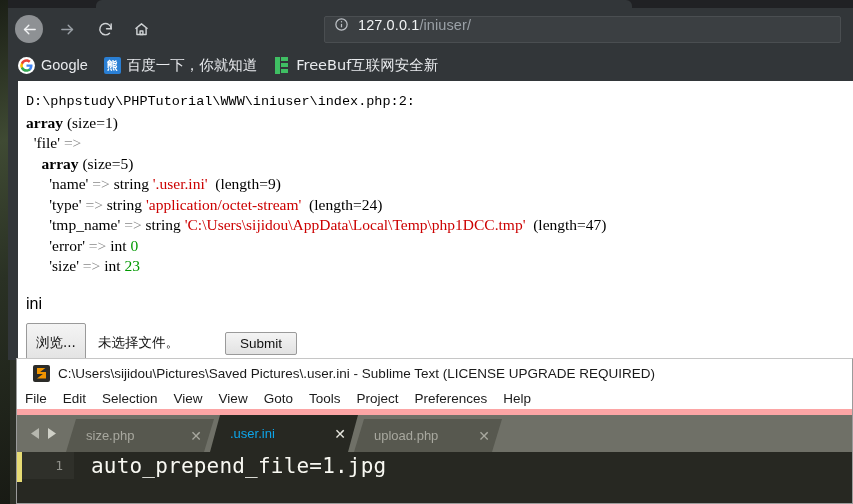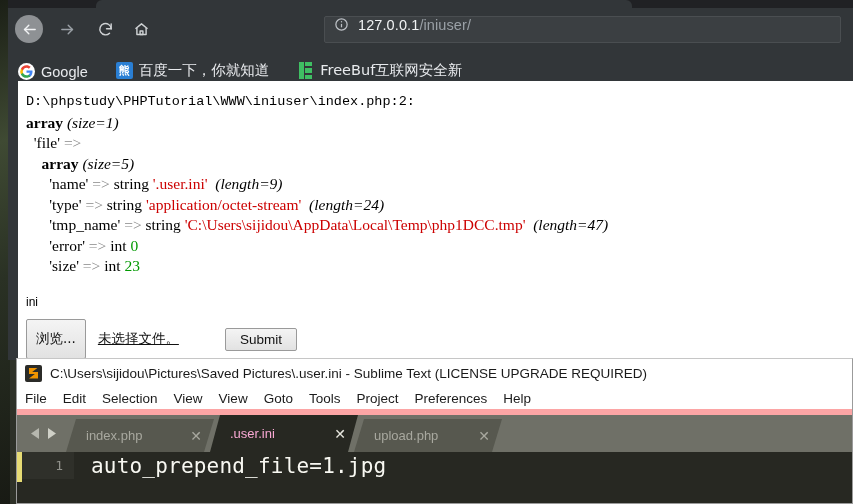--- a/index.html
+++ b/index.html
@@ -52,22 +52,22 @@
     display:flex; align-items:flex-start; padding-left:9px;
   }
   .omni-info { width:15px; height:15px; flex:0 0 15px; margin-right:9px; }
   .omni-text { font-size:14.5px; letter-spacing:.1px; white-space:nowrap; }
   .omni-host { color:#f1f3f4; }
   .omni-path { color:#9aa0a6; }
 
   
   .bookmarks {
     position:absolute; left:0; top:50px; width:845px; height:30px;
-    background:#323639; display:flex; align-items:flex-end;
-    padding-left:10px; overflow:hidden;gap:12px;
+    background:#323639; display:flex; align-items:center;
+    padding-left:10px; overflow:hidden;
   }
   .bm {
     display:flex; align-items:center; flex:0 0 auto;
     margin-right:16px; white-space:nowrap;
   }
   .bm-ico {
     width:17px; height:17px; flex:0 0 17px; margin-right:6px;
     display:flex; align-items:center; justify-content:center;
     font-size:10px; border-radius:2px; overflow:hidden;
   }
@@ -88,51 +88,50 @@
     position:absolute; left:10px; top:81px; width:843px; height:279px;
     background:#ffffff; overflow:hidden;
   }
   .dump {
     position:absolute; left:8px; top:9px; right:0;
     font-family:"Liberation Serif","DejaVu Serif",serif;
     font-size:15.5px; line-height:20.5px; color:#000; white-space:pre;
   }
   .dump .mono { font-family:"Liberation Mono","DejaVu Sans Mono",monospace; font-size:13.5px; }
   .kw  { font-weight:bold; }
-  .it  { font-style:italic; }
+  .it  { }
   .str { color:#cc0000;text-align:center; }
   .num { color:#009900; }
   .arrow { color:#888888; }
 
   .form-area { position:absolute; left:8px; top:214px; }
-  .form-label { font-size:12px; color:#000; font-family:"Liberation Sans",sans-serif; }
+  .form-label { font-size:16px; color:#000; font-family:"Liberation Sans",sans-serif; }
   .form-row { margin-top:10px; display:flex; align-items:center; }
   .file-ctrl { display:flex; align-items:center; }
   .btn {
     background:linear-gradient(#f4f4f4,#e2e2e2);
     border:1px solid #9a9a9a; border-radius:2px;
     padding:10px 9px; font-size:13.5px; color:#111;
     font-family:"DejaVu Sans","Liberation Sans",sans-serif;
   }
   .file-status {
     margin-left:12px; font-size:13.5px; color:#111;
     font-family:"DejaVu Sans","Liberation Sans",sans-serif;
-    text-decoration:underline;
   }
   .submit-btn { margin-left:46px; padding:3px 14px; font-family:"Liberation Sans",sans-serif; }
 
   
   .sublime {
     position:absolute; left:16px; top:358px; width:837px; height:146px;
     background:#272822; border:1px solid #9b9b9b; border-top-color:#c6c6c6;
     overflow:hidden;
   }
   .st-title {
     height:29px; background:#ffffff; display:flex; align-items:center;
-    padding-left:8px; border-bottom:1px solid #ffffff;
+    padding-left:16px; border-bottom:1px solid #ffffff;
   }
   .st-icon {
     width:17px; height:17px; flex:0 0 17px; margin-right:8px;
     background:#2b2b28; border-radius:2px; position:relative; overflow:hidden;
     display:flex; align-items:center; justify-content:center;
   }
   .st-icon span {
     display:block; width:9px; height:11px; background:#f09400;
     clip-path: polygon(0 0,100% 0,35% 42%,100% 42%,100% 100%,0 100%,65% 58%,0 58%);
   }
@@ -163,21 +162,21 @@
   .st-tab .tab-close { color:#a8a89f; font-size:14px; margin-left:24px; }
   .st-tab.inactive {
     background:#57584f;
     clip-path: polygon(10px 0, 100% 0, calc(100% - 10px) 100%, 0 100%);
   }
   .st-tab.active {
     background:#272822; height:37px;
     clip-path: polygon(10px 0, 100% 0, calc(100% - 10px) 100%, 0 100%);
     z-index:3;
   }
-  .st-tab.active .tab-label { color:#f9a8d4; }
+  .st-tab.active .tab-label { color:#0ea5e9; }
   .st-tab.active .tab-close { color:#e8e8e0; }
   .st-editor {
     position:relative; height:53px; background:#272822; display:flex;
   }
   .modified-marker {
     position:absolute; left:0; top:0; width:5px; height:30px; background:#e6db74;
   }
   .gutter {
     width:57px; flex:0 0 57px; background:#2f302a; height:27px;
     display:flex; align-items:center; justify-content:flex-end;
@@ -335,21 +334,21 @@
             </svg>
           </span>
         <span>
             <svg width="12" height="13" viewBox="0 0 12 13">
               <polygon points="3,1 3,12 11,6.5" fill="#cfd0c7"></polygon>
             </svg>
           </span>
       </span>
 
       <span class="st-tab inactive">
-        <span class="tab-label">index.php</span>
+        <span class="tab-label">size.php</span>
         <span class="tab-close">✕</span>
       </span>
 
       <span class="st-tab active">
         <span class="tab-label">.user.ini</span>
         <span class="tab-close">✕</span>
       </span>
 
       <span class="st-tab inactive">
         <span class="tab-label">upload.php</span>

